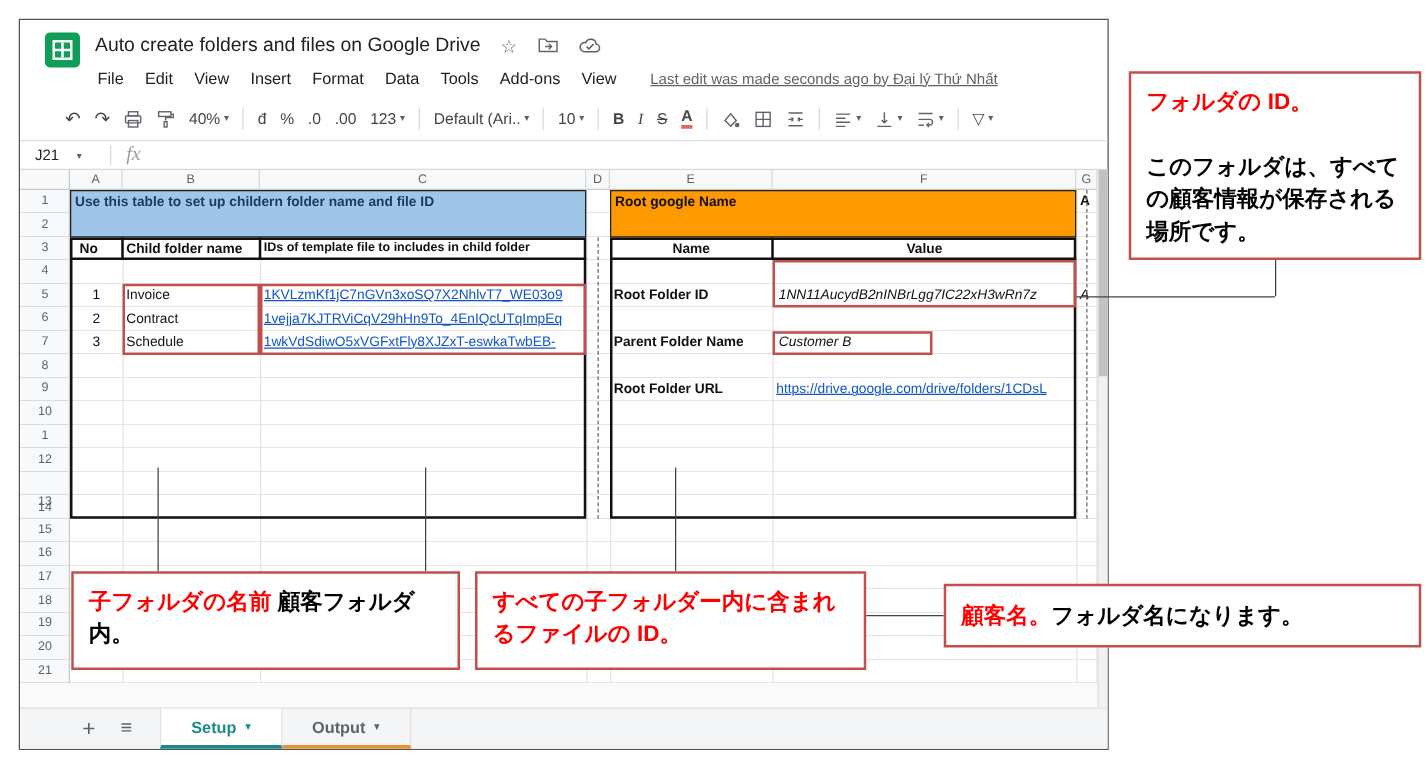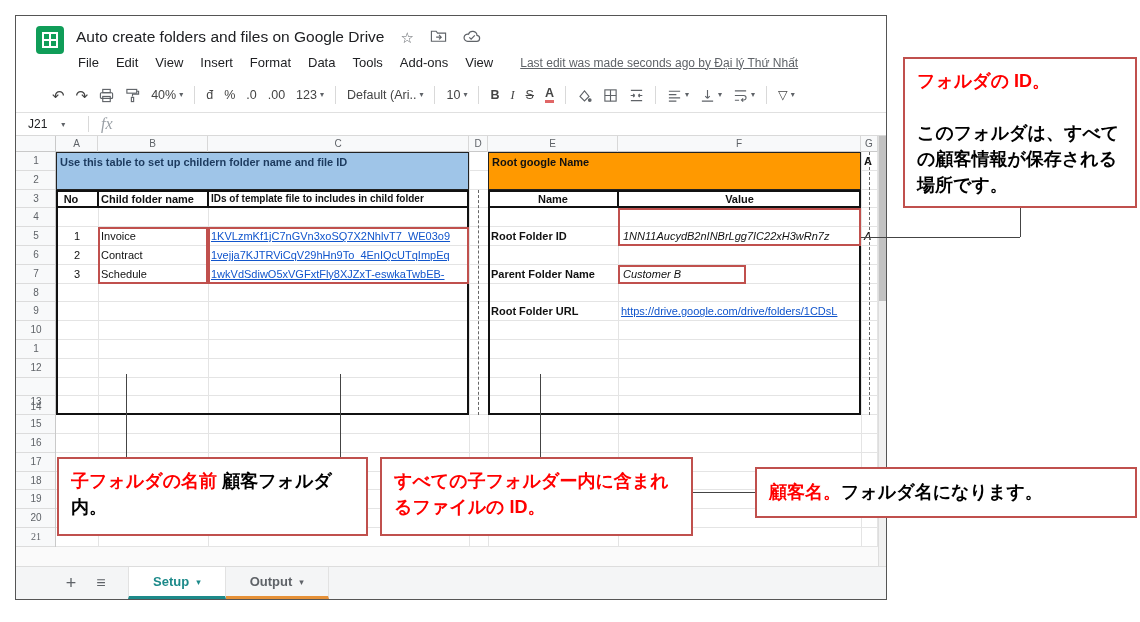--- a/index.html
+++ b/index.html
@@ -252,21 +252,21 @@
         <div class="rownum" style="top: 188px;">1</div>
         <div class="rownum" style="top: 206.8px;">12</div>
         <div class="rownum" style="top: 241px;">13</div>
         <div class="rownum" style="top: 246px;">14</div>
         <div class="rownum" style="top: 263.2px;">15</div>
         <div class="rownum" style="top: 282px;">16</div>
         <div class="rownum" style="top: 300.8px;">17</div>
         <div class="rownum" style="top: 319.6px;">18</div>
         <div class="rownum" style="top: 338.4px;">19</div>
         <div class="rownum" style="top: 357.2px;">20</div>
-        <div class="rownum" style="top: 376px; font-family: Liberation Serif, serif;">21</div>
+        <div class="rownum" style="top: 376px;">21</div>
       </div>
     <div class="cellsbg"></div>
     <div id="vlines">
         <div class="vline" style="left: 82px;"></div>
         <div class="vline" style="left: 192px;"></div>
         <div class="vline" style="left: 453px;"></div>
         <div class="vline" style="left: 472px;"></div>
         <div class="vline" style="left: 602px;"></div>
         <div class="vline" style="left: 845px;"></div>
         <div class="vline" style="left: 861px;"></div>

